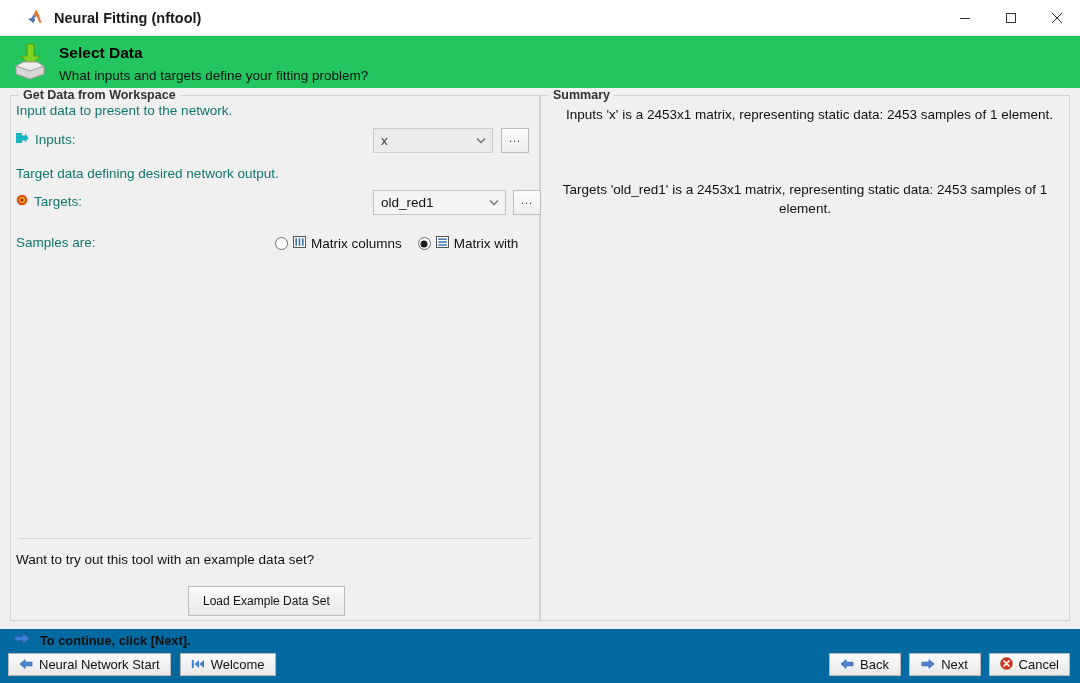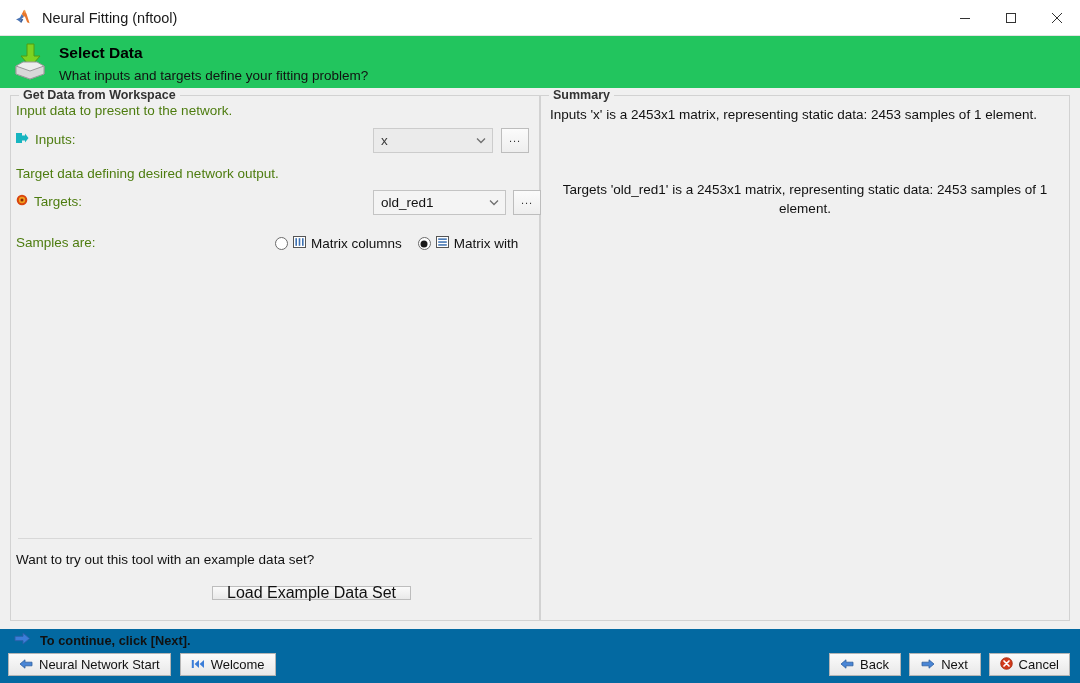--- a/index.html
+++ b/index.html
@@ -11,21 +11,21 @@
   }
   body { position: relative; }
 
   
   #titlebar {
     height: 36px; background: #ffffff;
     display: flex; align-items: center;
     border-bottom: 1px solid #e3e3e3;
     position: relative;
   }
-  #title-left { display: flex; align-items: center; padding-left: 15px; gap: 8px; }
+  #title-left { display: flex; align-items: center; padding-left: 27px; gap: 8px; font-weight: bold; }
   #app-title { font-size: 14.5px; color: #1a1a1a; }
   .matlab-logo { width: 19px; height: 17px; display:block; }
 
   #win-controls { position: absolute; right: 0; top: 0; height: 36px; display: flex; }
   .win-btn {
     width: 46px; height: 36px; display: flex; align-items: center; justify-content: center;
     background: transparent; border: none;
   }
   .wglyph { display:block; }
 
@@ -51,21 +51,21 @@
     position: absolute; left: 9px; top: 0px;
     background: #f0f0f0; padding: 0 4px;
     font-size: 12.5px; font-weight: bold; color: #333;
     line-height: 15px; z-index: 2;
   }
   .gb-inner { position: absolute; inset: 0; top: 7px; z-index: 1; }
 
   #panel-left  { left: 10px;  top: 0; width: 530px; bottom: 8px; }
   #panel-right { left: 540px; top: 0; width: 530px; bottom: 8px; }
 
-  .row-label { position: absolute; font-size: 13.5px; color: #4d7c0f; text-align: right; }
+  .row-label { position: absolute; font-size: 13.5px; color: #0f766e; text-align: right; }
 
   
   .finput-icon { display:inline-block; vertical-align: middle; margin-right: 6px; }
   .ftarget-icon { display:inline-block; vertical-align: middle; margin-right: 6px; }
 
   
   .combo {
     position: absolute; height: 25px;
     border: 1px solid #c4c4c4; background: #f4f4f4;
     display: flex; align-items: center; padding: 0 4px 0 7px;
@@ -89,23 +89,23 @@
   .radio-dot.on::after {
     content:''; position:absolute; left:50%; top:50%; width:7px; height:7px;
     transform: translate(-50%,-50%); border-radius:50%; background:#1a1a1a;
   }
   .mini-icon { flex: none; }
 
   
   #ex-sep { position: absolute; left: 8px; right: 8px; height: 1px; background: #d8d8d8; }
   #ex-text { position: absolute; font-size: 13.5px; color: #111; }
   #ex-btn {
-    position: absolute; height: 14px; padding: 0 14px;
+    position: absolute; height: 30px; padding: 0 14px;
     border: 1px solid #bdbdbd; background: linear-gradient(#fafafa,#e9e9e9);
-    font-size: 16px; color: #111; display:flex; align-items:center; justify-content:center;margin-left:24px;
+    font-size: 12px; color: #111; display:flex; align-items:center; justify-content:center;
   }
 
   
   .summary-p {
     position: absolute; left: 10px; right: 10px;
     font-size: 13.5px; color: #111; line-height: 19px;
   }
 
   
   #bottom { position: absolute; left: 0; right: 0; bottom: 0; height: 54px; background: #0369a1; }
@@ -255,21 +255,21 @@
       <div id="ex-sep" style="top:443px;"></div>
       <div id="ex-text" style="left:6px; top:457px;">Want to try out this tool with an example data set?</div>
       <div id="ex-btn" style="left:178px; top:491px;">Load Example Data Set</div>
     </div>
   </div>
 
   <div class="groupbox" id="panel-right">
     <div class="gb-frame"></div>
     <div class="gb-label">Summary</div>
     <div class="gb-inner">
-      <div class="summary-p" style="top:10px;">Inputs 'x' is a 2453x1 matrix, representing static data: 2453 samples of 1 element.</div>
+      <div class="summary-p" style="top:10px;margin-left:16px;">Inputs 'x' is a 2453x1 matrix, representing static data: 2453 samples of 1 element.</div>
       <div class="summary-p" style="top:85px;text-align:center;">Targets 'old_red1' is a 2453x1 matrix, representing static data: 2453 samples of 1 element.</div>
     </div>
   </div>
 </div>
 
 <div id="bottom">
   <div id="continue-row">
     <span>
       <svg width="17" height="13" viewBox="0 0 17 13">
         <path d="M1 4.3 h8 v-3.3 l6.6 5.5 l-6.6 5.5 v-3.3 h-8 z" fill="#3b7dd8" stroke="#2a5fa8" stroke-width="0.9" stroke-linejoin="round"></path>

